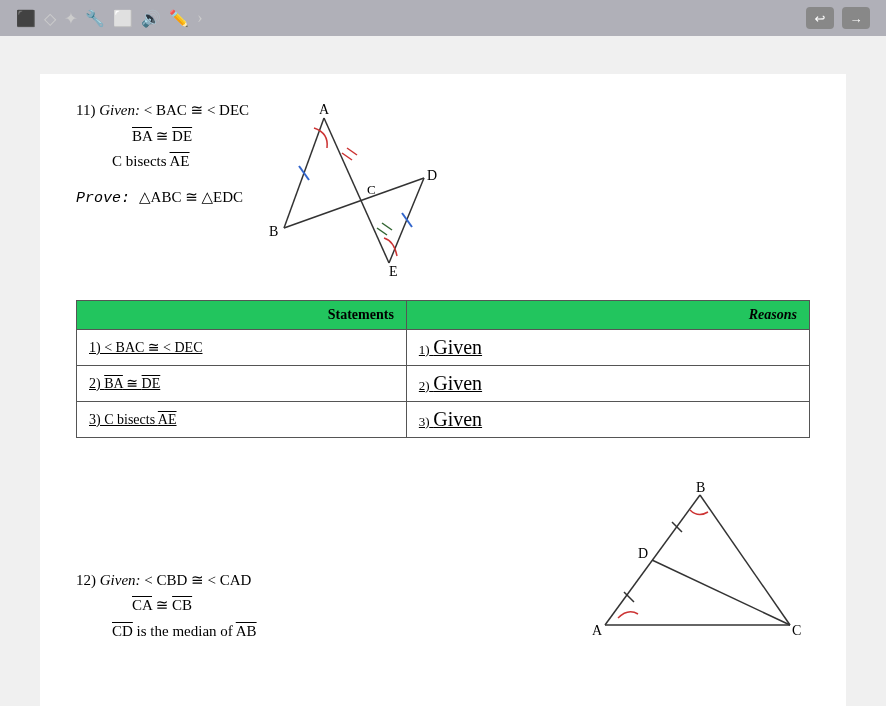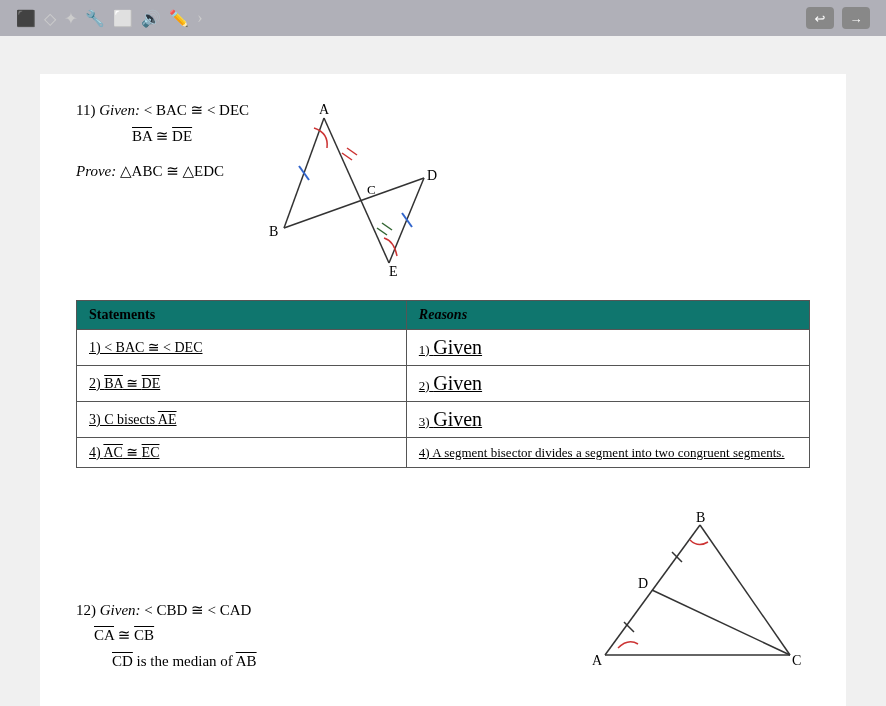--- a/index.html
+++ b/index.html
@@ -83,24 +83,24 @@
     
     .proof-table {
       width: 100%;
       border-collapse: collapse;
       font-size: 14px;
       margin-bottom: 32px;
     }
     .proof-table th {
       border: 1px solid #555;
       padding: 6px 12px;
-      background: #0f766e;
+      background: #22c55e;
       font-weight: bold;
       font-size: 14px;
-      text-align: left;
+      text-align: right;
     }
     .proof-table td {
       border: 1px solid #555;
       padding: 6px 12px;
       vertical-align: middle;
       text-decoration: underline;
     }
     .reason-handwritten {
       font-family: 'Brush Script MT', cursive;
       font-size: 20px;
@@ -150,22 +150,26 @@
         <div>
           <span>11)</span>
           <span style="font-style:italic;"> Given: </span>
           <span>&lt; BAC ≅ &lt; DEC</span>
         </div>
         <div style="margin-left:56px;">
           <span class="overline">BA</span>
           <span> ≅ </span>
           <span class="overline">DE</span>
         </div>
+        <div style="margin-left:36px;">
+          <span>C bisects </span>
+          <span class="overline">AE</span>
+        </div>
         <div style="margin-top:10px;">
-          <span style="font-style:italic;">Prove: </span>
+          <span style="font-style:italic;font-family:Liberation Mono, monospace;">Prove: </span>
           <span>△ABC ≅ △EDC</span>
         </div>
       </div>
 
       <div>
         <svg class="diagram-11" viewBox="0 0 220 180" xmlns="http://www.w3.org/2000/svg">
 
           <line x1="75" y1="20" x2="140" y2="165" stroke="#333" stroke-width="1.5"></line>
 
           <line x1="35" y1="130" x2="175" y2="80" stroke="#333" stroke-width="1.5"></line>
@@ -228,40 +232,32 @@
         <tr>
           <td>
             <span>3) C bisects </span><span class="overline">AE</span>
           </td>
           <td>
             <span style="font-size:13px;">3)</span>
             <span class="reason-handwritten">Given</span>
           </td>
         </tr>
 
-        <tr>
-          <td>
-            <span>4) </span><span class="overline">AC</span><span> ≅ </span><span class="overline">EC</span>
-          </td>
-          <td style="font-size:13px;">
-            <span>4) A segment bisector divides a segment into two congruent segments.</span>
-          </td>
-        </tr>
 
       </tbody>
     </table>
 
     <div class="problem-12">
       <div class="problem-text">
         <div>
           <span>12)</span>
           <span style="font-style:italic;"> Given: </span>
           <span>&lt; CBD ≅ &lt; CAD</span>
         </div>
-        <div style="margin-left:18px;">
+        <div style="margin-left:56px;">
           <span class="overline">CA</span>
           <span> ≅ </span>
           <span class="overline">CB</span>
         </div>
         <div style="margin-left:36px;">
           <span class="overline">CD</span>
           <span> is the median of </span>
           <span class="overline">AB</span>
         </div>
       </div>

